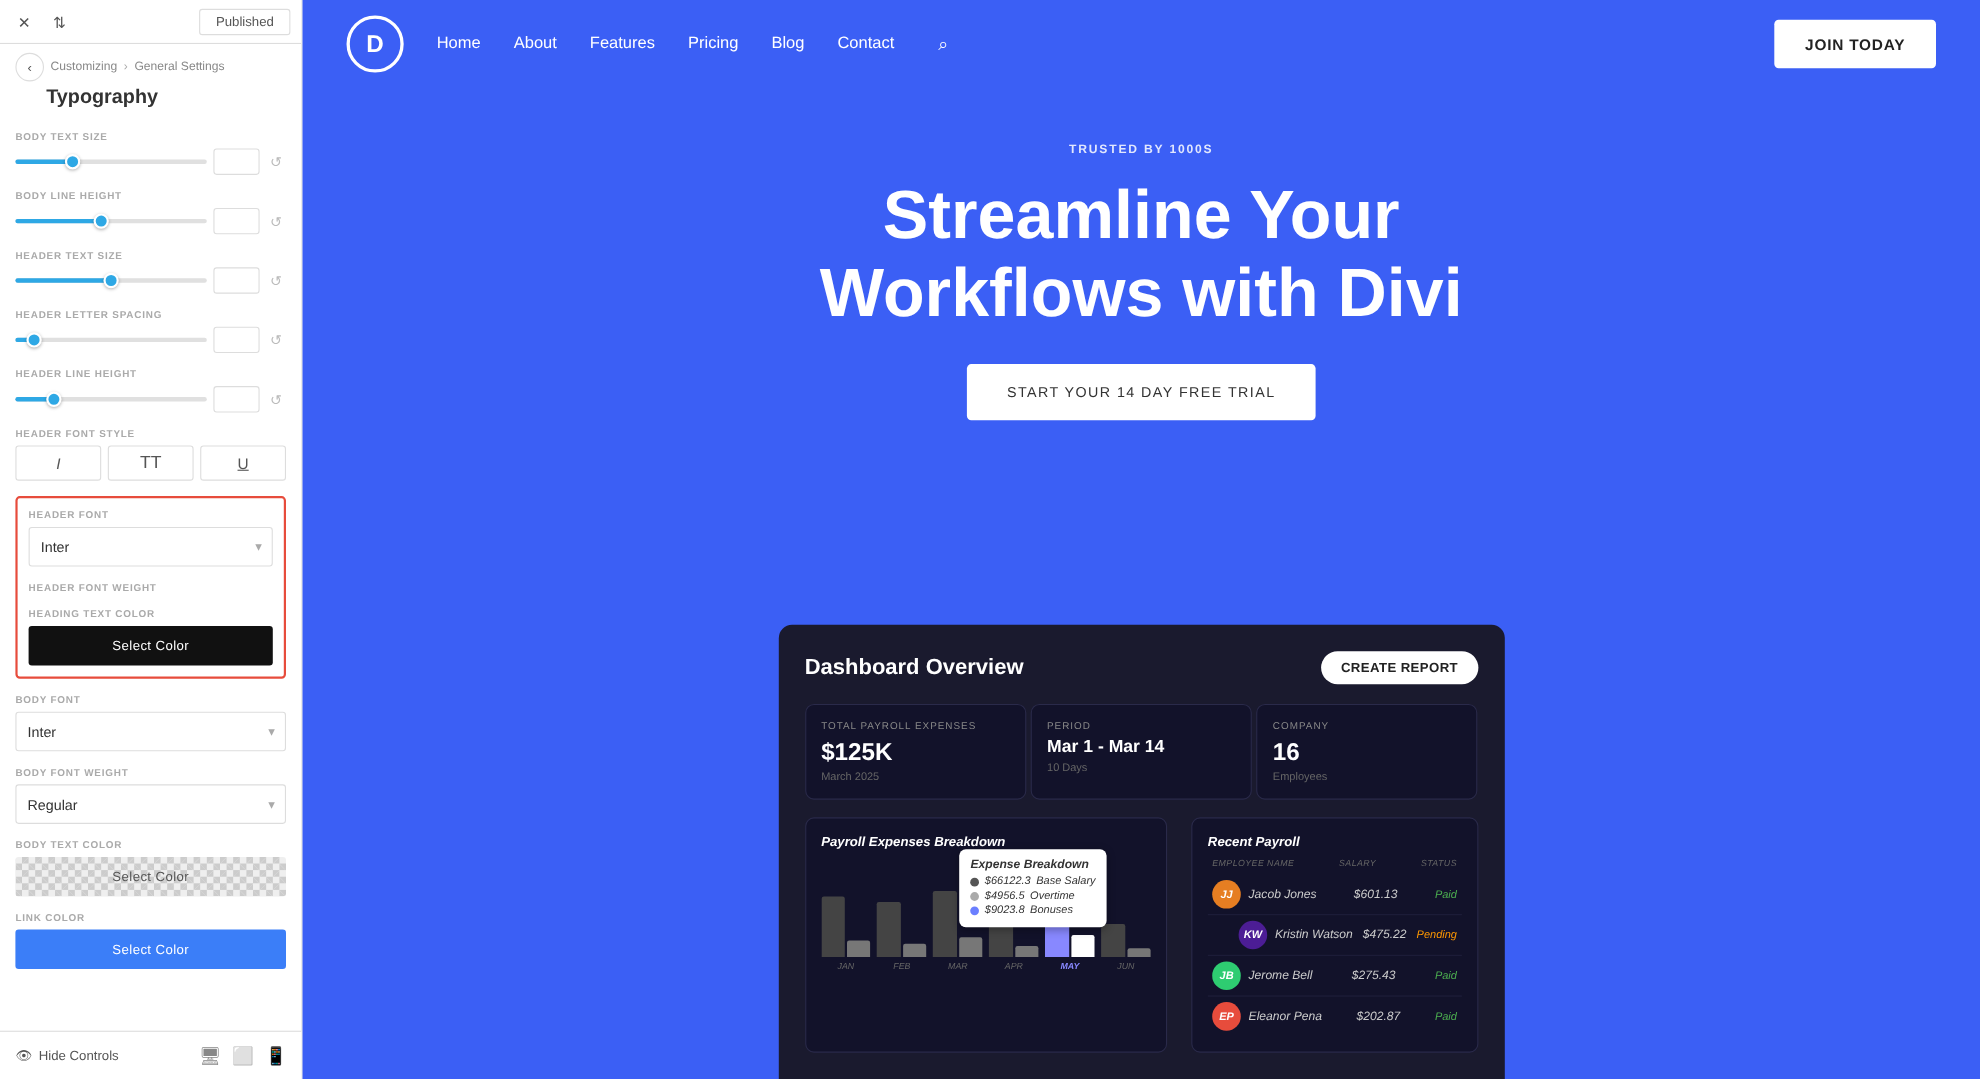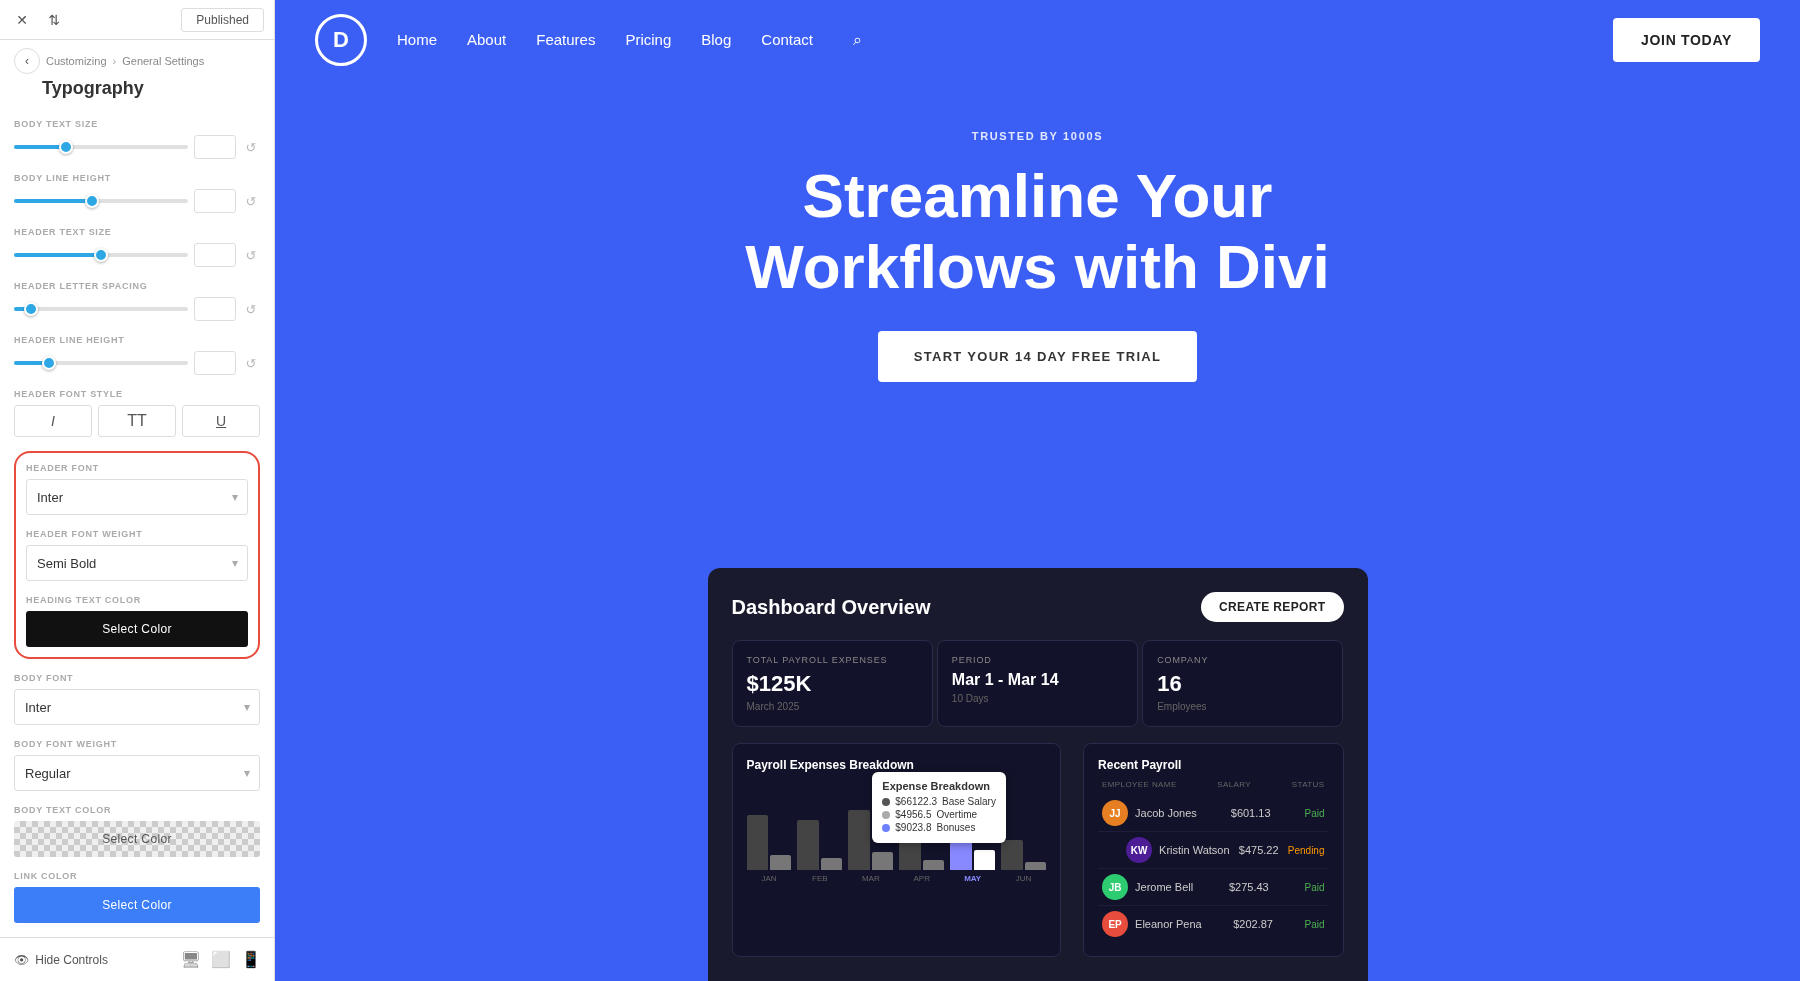--- a/index.html
+++ b/index.html
@@ -165,21 +165,21 @@
       display: flex;
       align-items: center;
       justify-content: center;
       font-size: 14px;
       color: #555;
     }
 
     
     .highlighted-section {
       border: 2px solid #e74c3c;
-      border-radius: 16px;
+      border-radius: 4px;
       padding: 10px;
       margin-bottom: 14px;
     }
 
     .select-dropdown {
       width: 100%;
       height: 36px;
       border: 1px solid #ddd;
       border-radius: 3px;
       background: #fff;
@@ -370,21 +370,21 @@
       margin-bottom: 28px;
       max-width: 700px;
     }
     .hero-cta {
       background: #fff;
       color: #333;
       border: none;
       border-radius: 4px;
       padding: 18px 36px;
       font-size: 13px;
-      font-weight: 700;
+      font-weight: 400;
       letter-spacing: 0.1em;
       cursor: pointer;
       margin-bottom: 44px;
     }
 
     
     .dashboard-card {
       position: absolute;
       bottom: 0;
       left: 50%;
@@ -443,20 +443,21 @@
       margin-bottom: 4px;
     }
     .stat-sub {
       font-size: 10px;
       color: #666;
     }
 
     .bottom-row {
       display: flex;
       gap: 22px;
+      font-style: italic;
     }
     .payroll-breakdown {
       flex: 1.3;
       background: #12122a;
       border: 1px solid #2a2a4a;
       border-radius: 8px;
       padding: 14px;
       position: relative;
     }
     .pb-title {
@@ -699,25 +700,20 @@
         <div class="setting-label">HEADER FONT</div>
         <div class="select-wrapper">
           <select class="select-dropdown">
             <option>Inter</option>
           </select>
         </div>
       </div>
 
       <div class="setting-section">
         <div class="setting-label">HEADER FONT WEIGHT</div>
-        <div class="select-wrapper">
-          <select class="select-dropdown">
-            <option>Semi Bold</option>
-          </select>
-        </div>
       </div>
 
       <div class="setting-section" style="margin-bottom:0;">
         <div class="setting-label">HEADING TEXT COLOR</div>
         <button class="color-btn-black">Select Color</button>
       </div>
 
     </div>
 
     <div class="setting-section">

